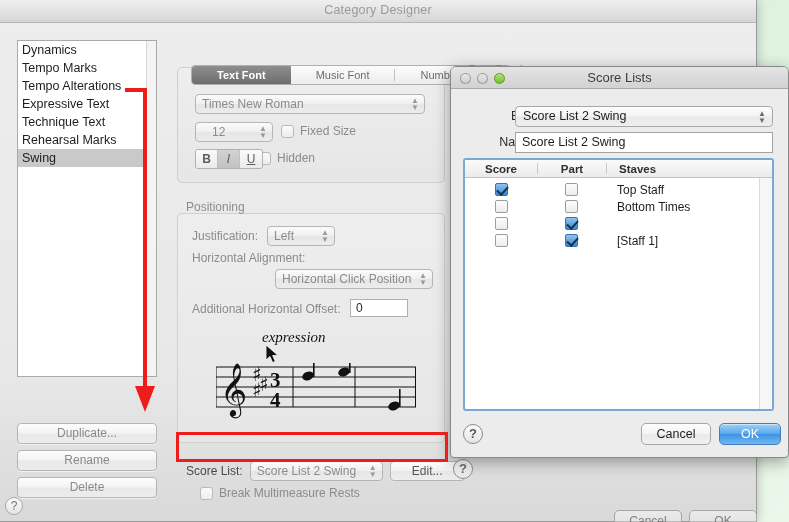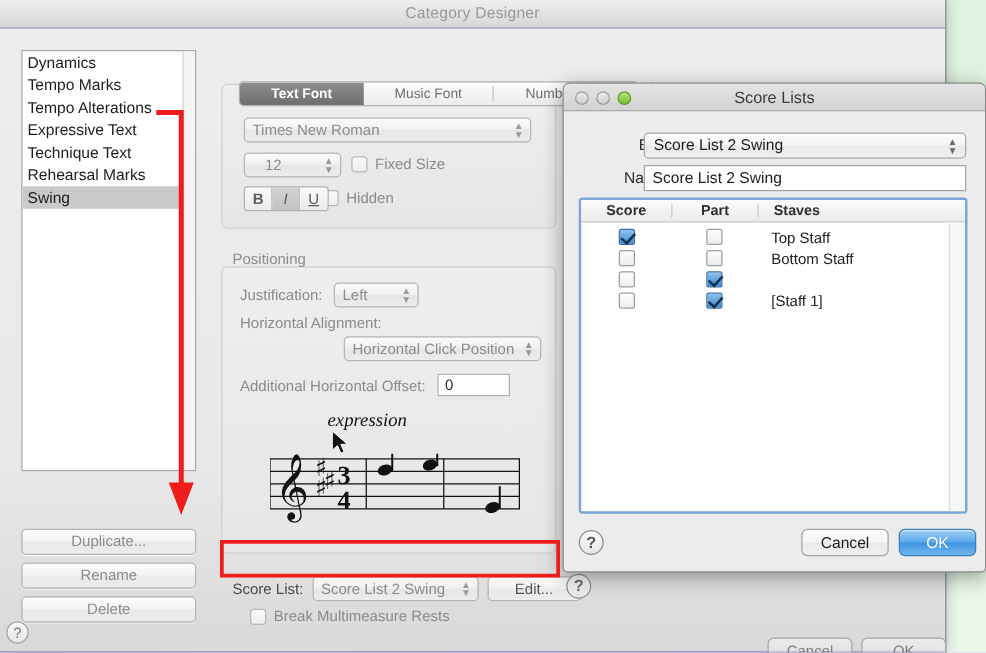--- a/index.html
+++ b/index.html
@@ -483,21 +483,21 @@
             </div>
           <div class="td-staves">Top Staff</div>
         </div>
         <div class="sl-trow">
           <div class="td-score">
               <span class="sl-cb"></span>
             </div>
           <div class="td-part">
               <span class="sl-cb"></span>
             </div>
-          <div class="td-staves">Bottom Staff</div>
+          <div class="td-staves">Bottom Times</div>
         </div>
         <div class="sl-trow">
           <div class="td-score">
               <span class="sl-cb"></span>
             </div>
           <div class="td-part">
               <span class="sl-cb checked"></span>
             </div>
         </div>
         <div class="sl-trow">

